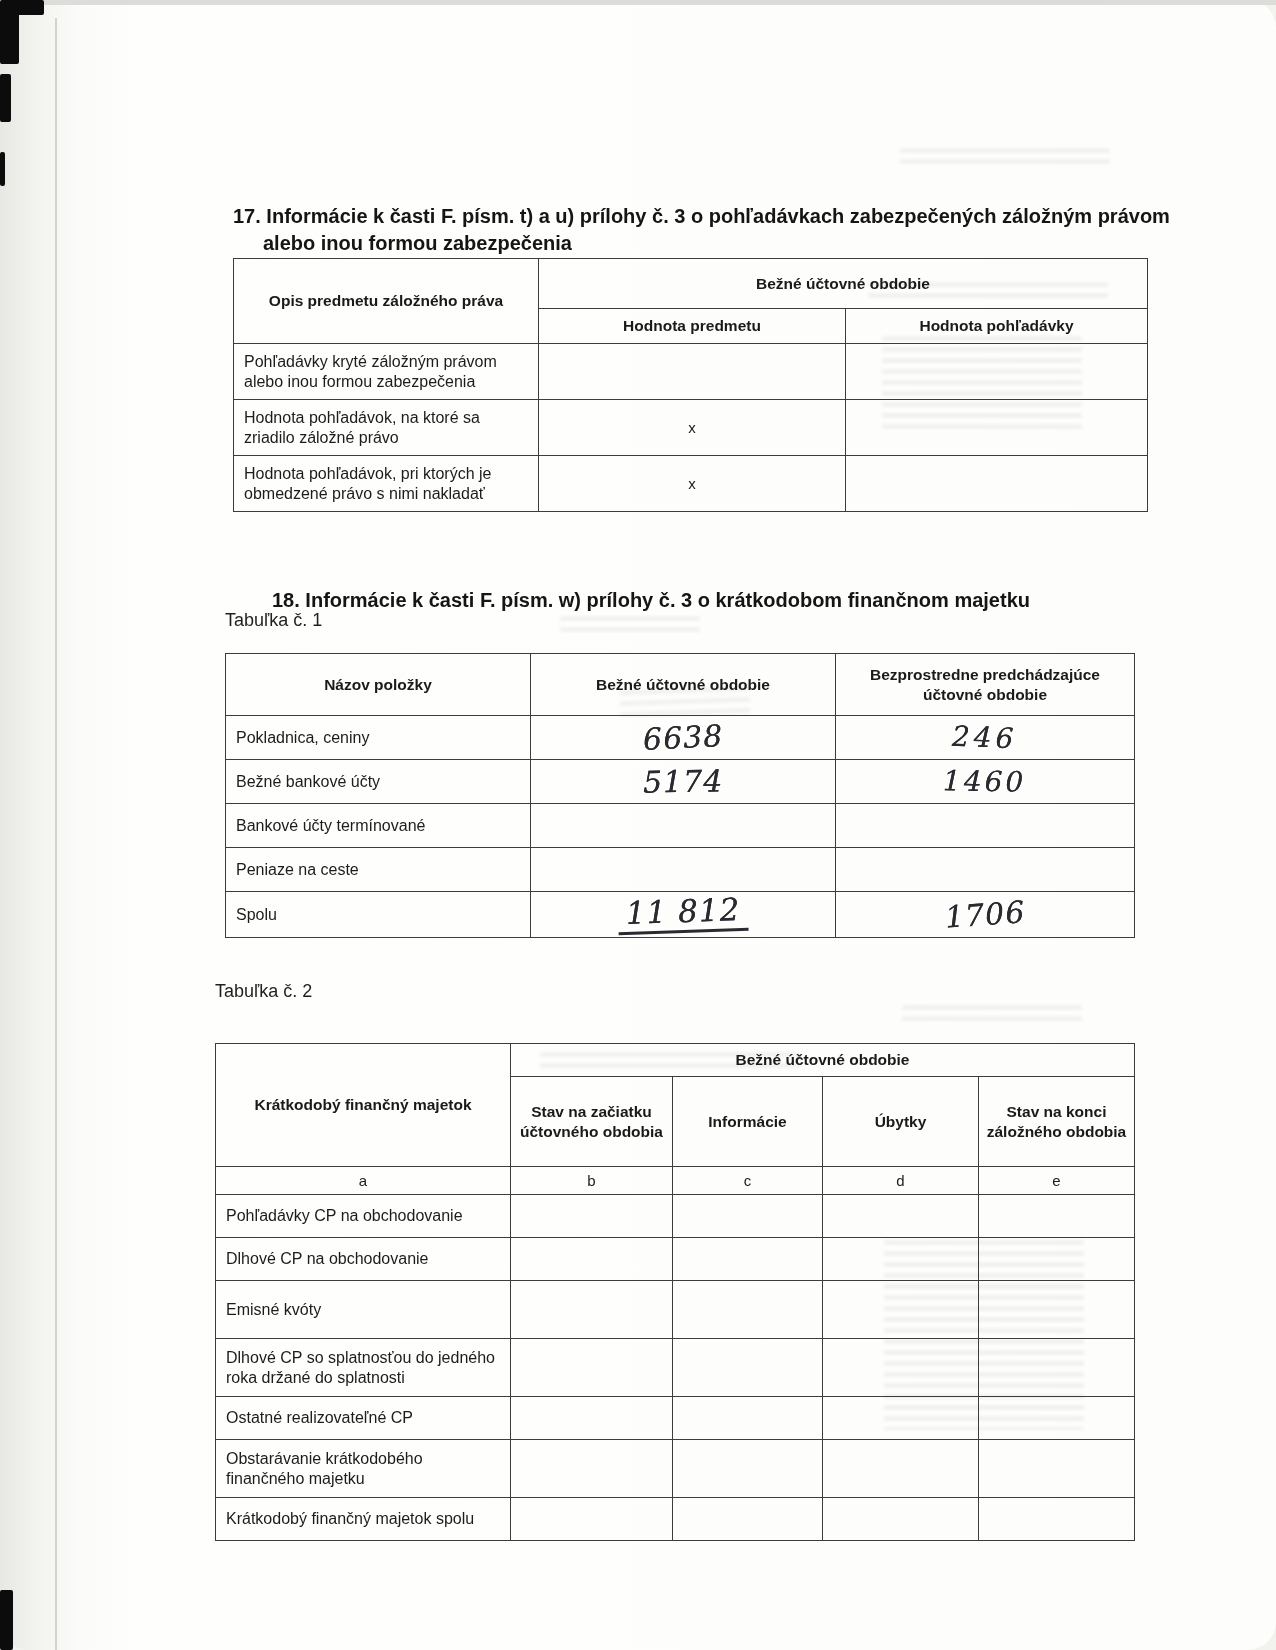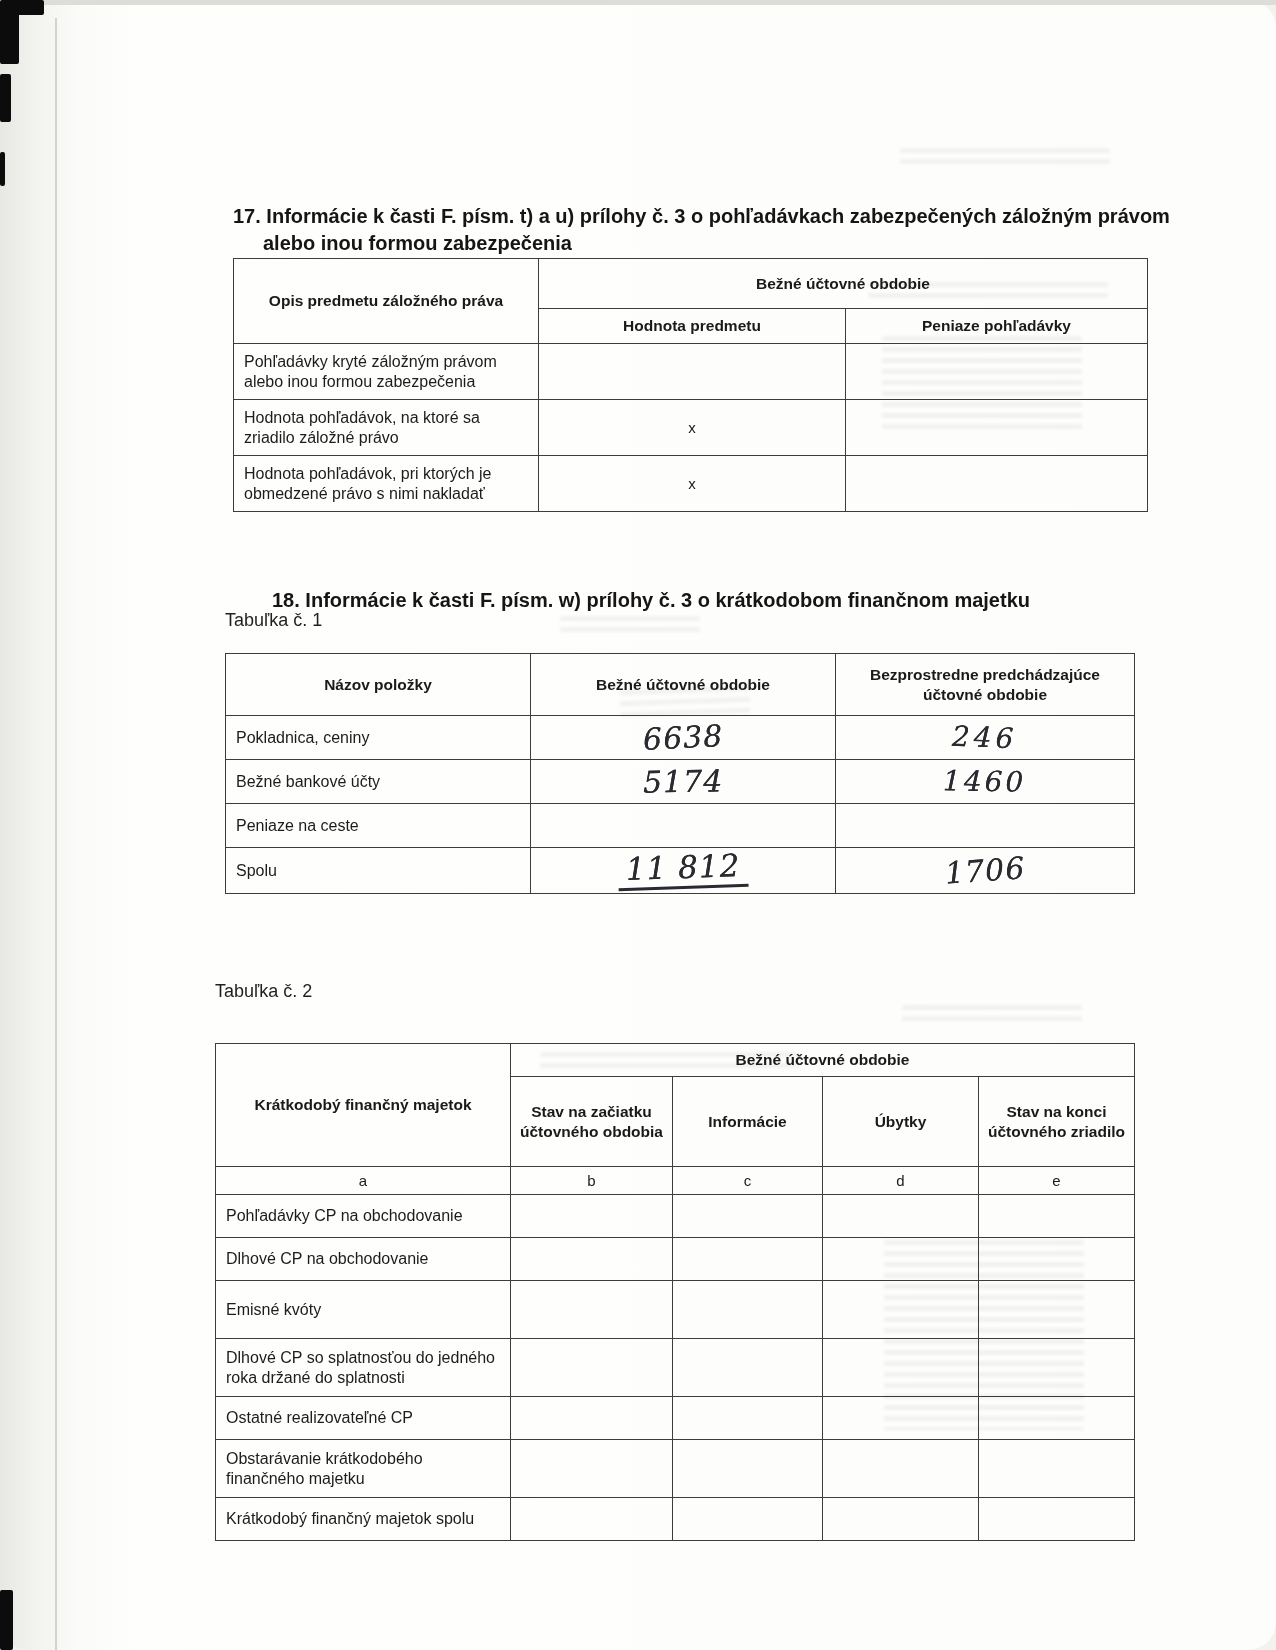--- a/index.html
+++ b/index.html
@@ -62,21 +62,21 @@
         <col style="width:307px">
         <col>
       </colgroup>
     <tbody>
       <tr style="height:50px">
         <td rowspan="2" class="hdr">Opis predmetu záložného práva</td>
         <td colspan="2" class="hdr">Bežné účtovné obdobie</td>
       </tr>
       <tr style="height:35px">
         <td class="hdr">Hodnota predmetu</td>
-        <td class="hdr">Peniaze pohľadávky</td>
+        <td class="hdr">Hodnota pohľadávky</td>
       </tr>
       <tr style="height:56px">
         <td class="lbl">Pohľadávky kryté záložným právom alebo inou formou zabezpečenia</td>
         <td class="val"></td>
         <td class="val"></td>
       </tr>
       <tr style="height:56px">
         <td class="lbl">Hodnota pohľadávok, na ktoré sa zriadilo záložné právo</td>
         <td class="val">x</td>
         <td class="val"></td>
@@ -106,20 +106,25 @@
       </tr>
       <tr style="height:44px">
         <td class="lbl">Pokladnica, ceniny</td>
         <td class="val"><span class="hw" style="font-size:30px;transform:rotate(-3deg)">6638</span></td>
         <td class="val"><span class="hw" style="font-size:28px;transform:rotate(2deg);letter-spacing:4px">246</span></td>
       </tr>
       <tr style="height:44px">
         <td class="lbl">Bežné bankové účty</td>
         <td class="val"><span class="hw" style="font-size:30px;transform:rotate(-1deg)">5174</span></td>
         <td class="val"><span class="hw" style="font-size:28px;transform:rotate(1deg);letter-spacing:3px">1460</span></td>
+      </tr>
+      <tr style="height:44px">
+        <td class="lbl">Bankové účty termínované</td>
+        <td class="val"></td>
+        <td class="val"></td>
       </tr>
       <tr style="height:44px">
         <td class="lbl">Peniaze na ceste</td>
         <td class="val"></td>
         <td class="val"></td>
       </tr>
       <tr style="height:46px">
         <td class="lbl b">Spolu</td>
         <td class="val"><span class="hw u" style="font-size:31px;transform:rotate(-2deg)">11 812</span></td>
         <td class="val"><span class="hw" style="font-size:30px;transform:rotate(-4deg)">1706</span></td>
@@ -139,21 +144,21 @@
       </colgroup>
     <tbody>
       <tr style="height:33px">
         <td rowspan="2" class="hdr">Krátkodobý finančný majetok</td>
         <td colspan="4" class="hdr">Bežné účtovné obdobie</td>
       </tr>
       <tr style="height:90px">
         <td class="hdr">Stav na začiatku účtovného obdobia</td>
         <td class="hdr">Informácie</td>
         <td class="hdr">Úbytky</td>
-        <td class="hdr">Stav na konci účtovného zriadilo</td>
+        <td class="hdr">Stav na konci záložného obdobia</td>
       </tr>
       <tr style="height:28px">
         <td class="ltr">a</td>
         <td class="ltr">b</td>
         <td class="ltr">c</td>
         <td class="ltr">d</td>
         <td class="ltr">e</td>
       </tr>
       <tr style="height:43px">
         <td class="lbl">Pohľadávky CP na obchodovanie</td>

